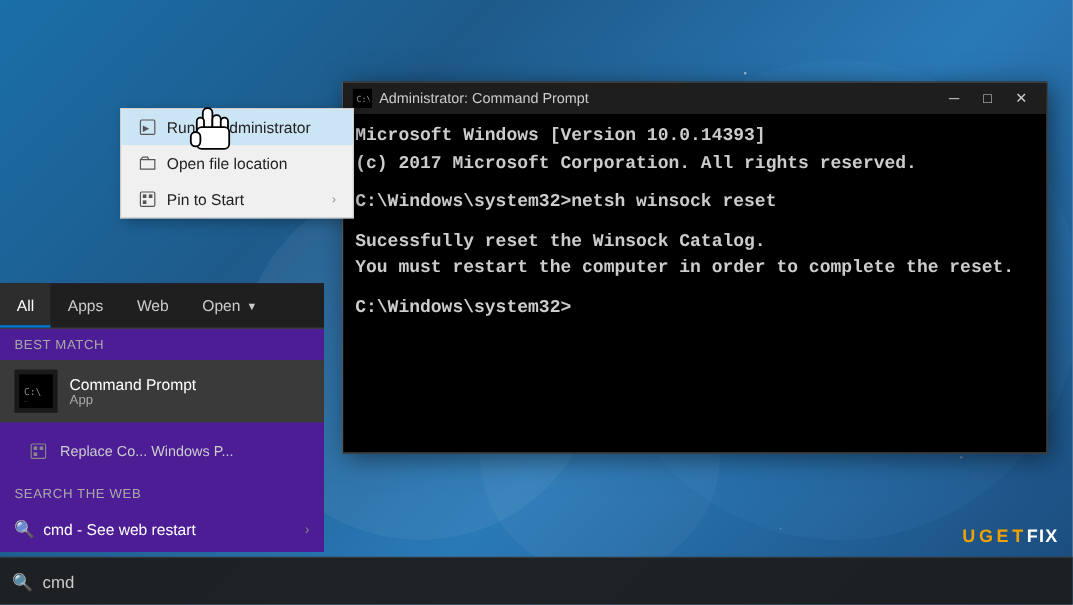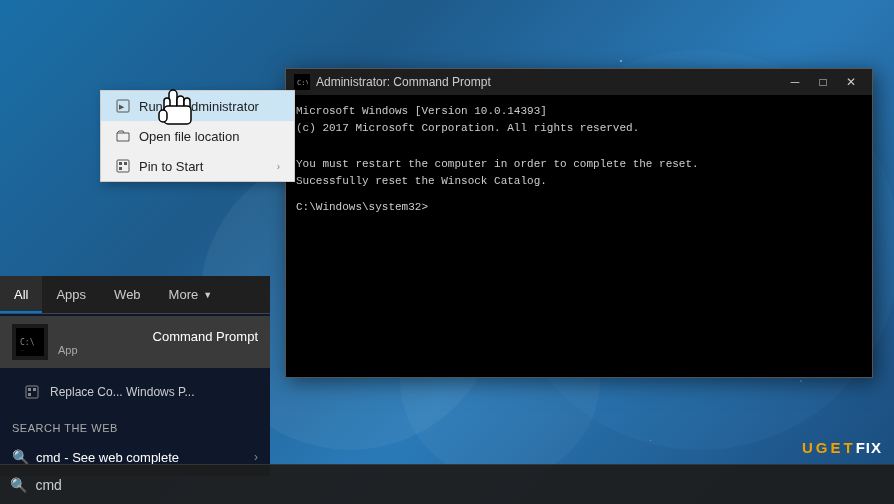--- a/index.html
+++ b/index.html
@@ -41,24 +41,24 @@
       margin-right: 8px;
     }
     .taskbar-search-text {
       color: #ccc;
       font-size: 14px;
     }
 
     
     .start-menu {
       position: absolute;
-      bottom: 28px;
+      bottom: 44px;
       left: 0;
       width: 270px;
-      background: #0f172a;
+      background: #4c1d95;
       display: flex;
       flex-direction: column;
     }
 
     
     .search-tabs {
       display: flex;
       background: #1f1f1f;
       border-bottom: 1px solid #444;
       height: 38px;
@@ -131,21 +131,20 @@
       align-items: center;
       justify-content: center;
     }
     .best-match-info {
       flex: 1;
     }
     .best-match-name {
       color: #fff;
       font-size: 13px;
       font-weight: 500;
-      text-align: right;
     }
     .best-match-type {
       color: #aaa;
       font-size: 11px;
     }
 
     
     .context-menu {
       position: absolute;
       left: 100px;
@@ -290,23 +289,24 @@
       display: flex;
       align-items: center;
       justify-content: center;
       color: #ccc;
       font-size: 12px;
       cursor: pointer;
     }
     .cmd-body {
       padding: 8px 10px;
       font-family: 'Consolas', 'Courier New', monospace;
-      font-size: 11px;
+      font-size: 15px;
       color: #ccc;
       line-height: 1.5;
+      font-weight: bold;
     }
     .cmd-line {
       white-space: pre;
     }
     .cmd-line.empty {
       height: 10px;
     }
 
     
     .watermark {
@@ -363,46 +363,48 @@
     <div class="cmd-controls">
       <div class="cmd-control-btn">─</div>
       <div class="cmd-control-btn">□</div>
       <div class="cmd-control-btn close">✕</div>
     </div>
   </div>
   <div class="cmd-body">
     <div class="cmd-line">Microsoft Windows [Version 10.0.14393]</div>
     <div class="cmd-line">(c) 2017 Microsoft Corporation. All rights reserved.</div>
     <div class="cmd-line empty"></div>
+    <div class="cmd-line">C:\Windows\system32&gt;netsh winsock reset</div>
     <div class="cmd-line empty"></div>
+    <div class="cmd-line">Sucessfully reset the Winsock Catalog.</div>
     <div class="cmd-line">You must restart the computer in order to complete the reset.</div>
-    <div class="cmd-line">Sucessfully reset the Winsock Catalog.</div>
     <div class="cmd-line empty"></div>
     <div class="cmd-line">C:\Windows\system32&gt;</div>
   </div>
 </div>
 
 <div class="start-menu">
 
   <div class="search-tabs">
     <div class="search-tab active">
       <span>All</span>
     </div>
     <div class="search-tab">
       <span>Apps</span>
     </div>
     <div class="search-tab">
       <span>Web</span>
     </div>
     <div class="search-tab more-tab">
-      <span>More</span>
+      <span>Open</span>
       <span class="chevron-down">▼</span>
     </div>
   </div>
 
+  <div class="section-label">Best match</div>
   <div class="best-match-item">
     <div class="best-match-icon">
       <div class="cmd-icon">
         <svg width="24" height="18" viewBox="0 0 24 18">
           <rect width="24" height="18" fill="#000"></rect>
           <text x="2" y="12" font-size="8" fill="#888" font-family="monospace">C:\</text>
           <text x="2" y="16" font-size="6" fill="#555" font-family="monospace">_</text>
         </svg>
       </div>
     </div>
@@ -425,21 +427,21 @@
       <span>Replace Co... Windows P...</span>
     </div>
   </div>
 
   <div class="section-label">Search the web</div>
   <div class="web-search-section">
     <div class="web-search-item">
       <div class="web-search-icon">🔍</div>
       <div class="web-search-text">
         <span>cmd</span>
-        <span> - See web complete</span>
+        <span> - See web restart</span>
       </div>
       <div class="web-search-arrow">›</div>
     </div>
   </div>
 </div>
 
 <div class="context-menu">
   <div class="context-menu-item highlighted">
     <div class="context-menu-icon">
       <svg width="14" height="14" viewBox="0 0 14 14">

